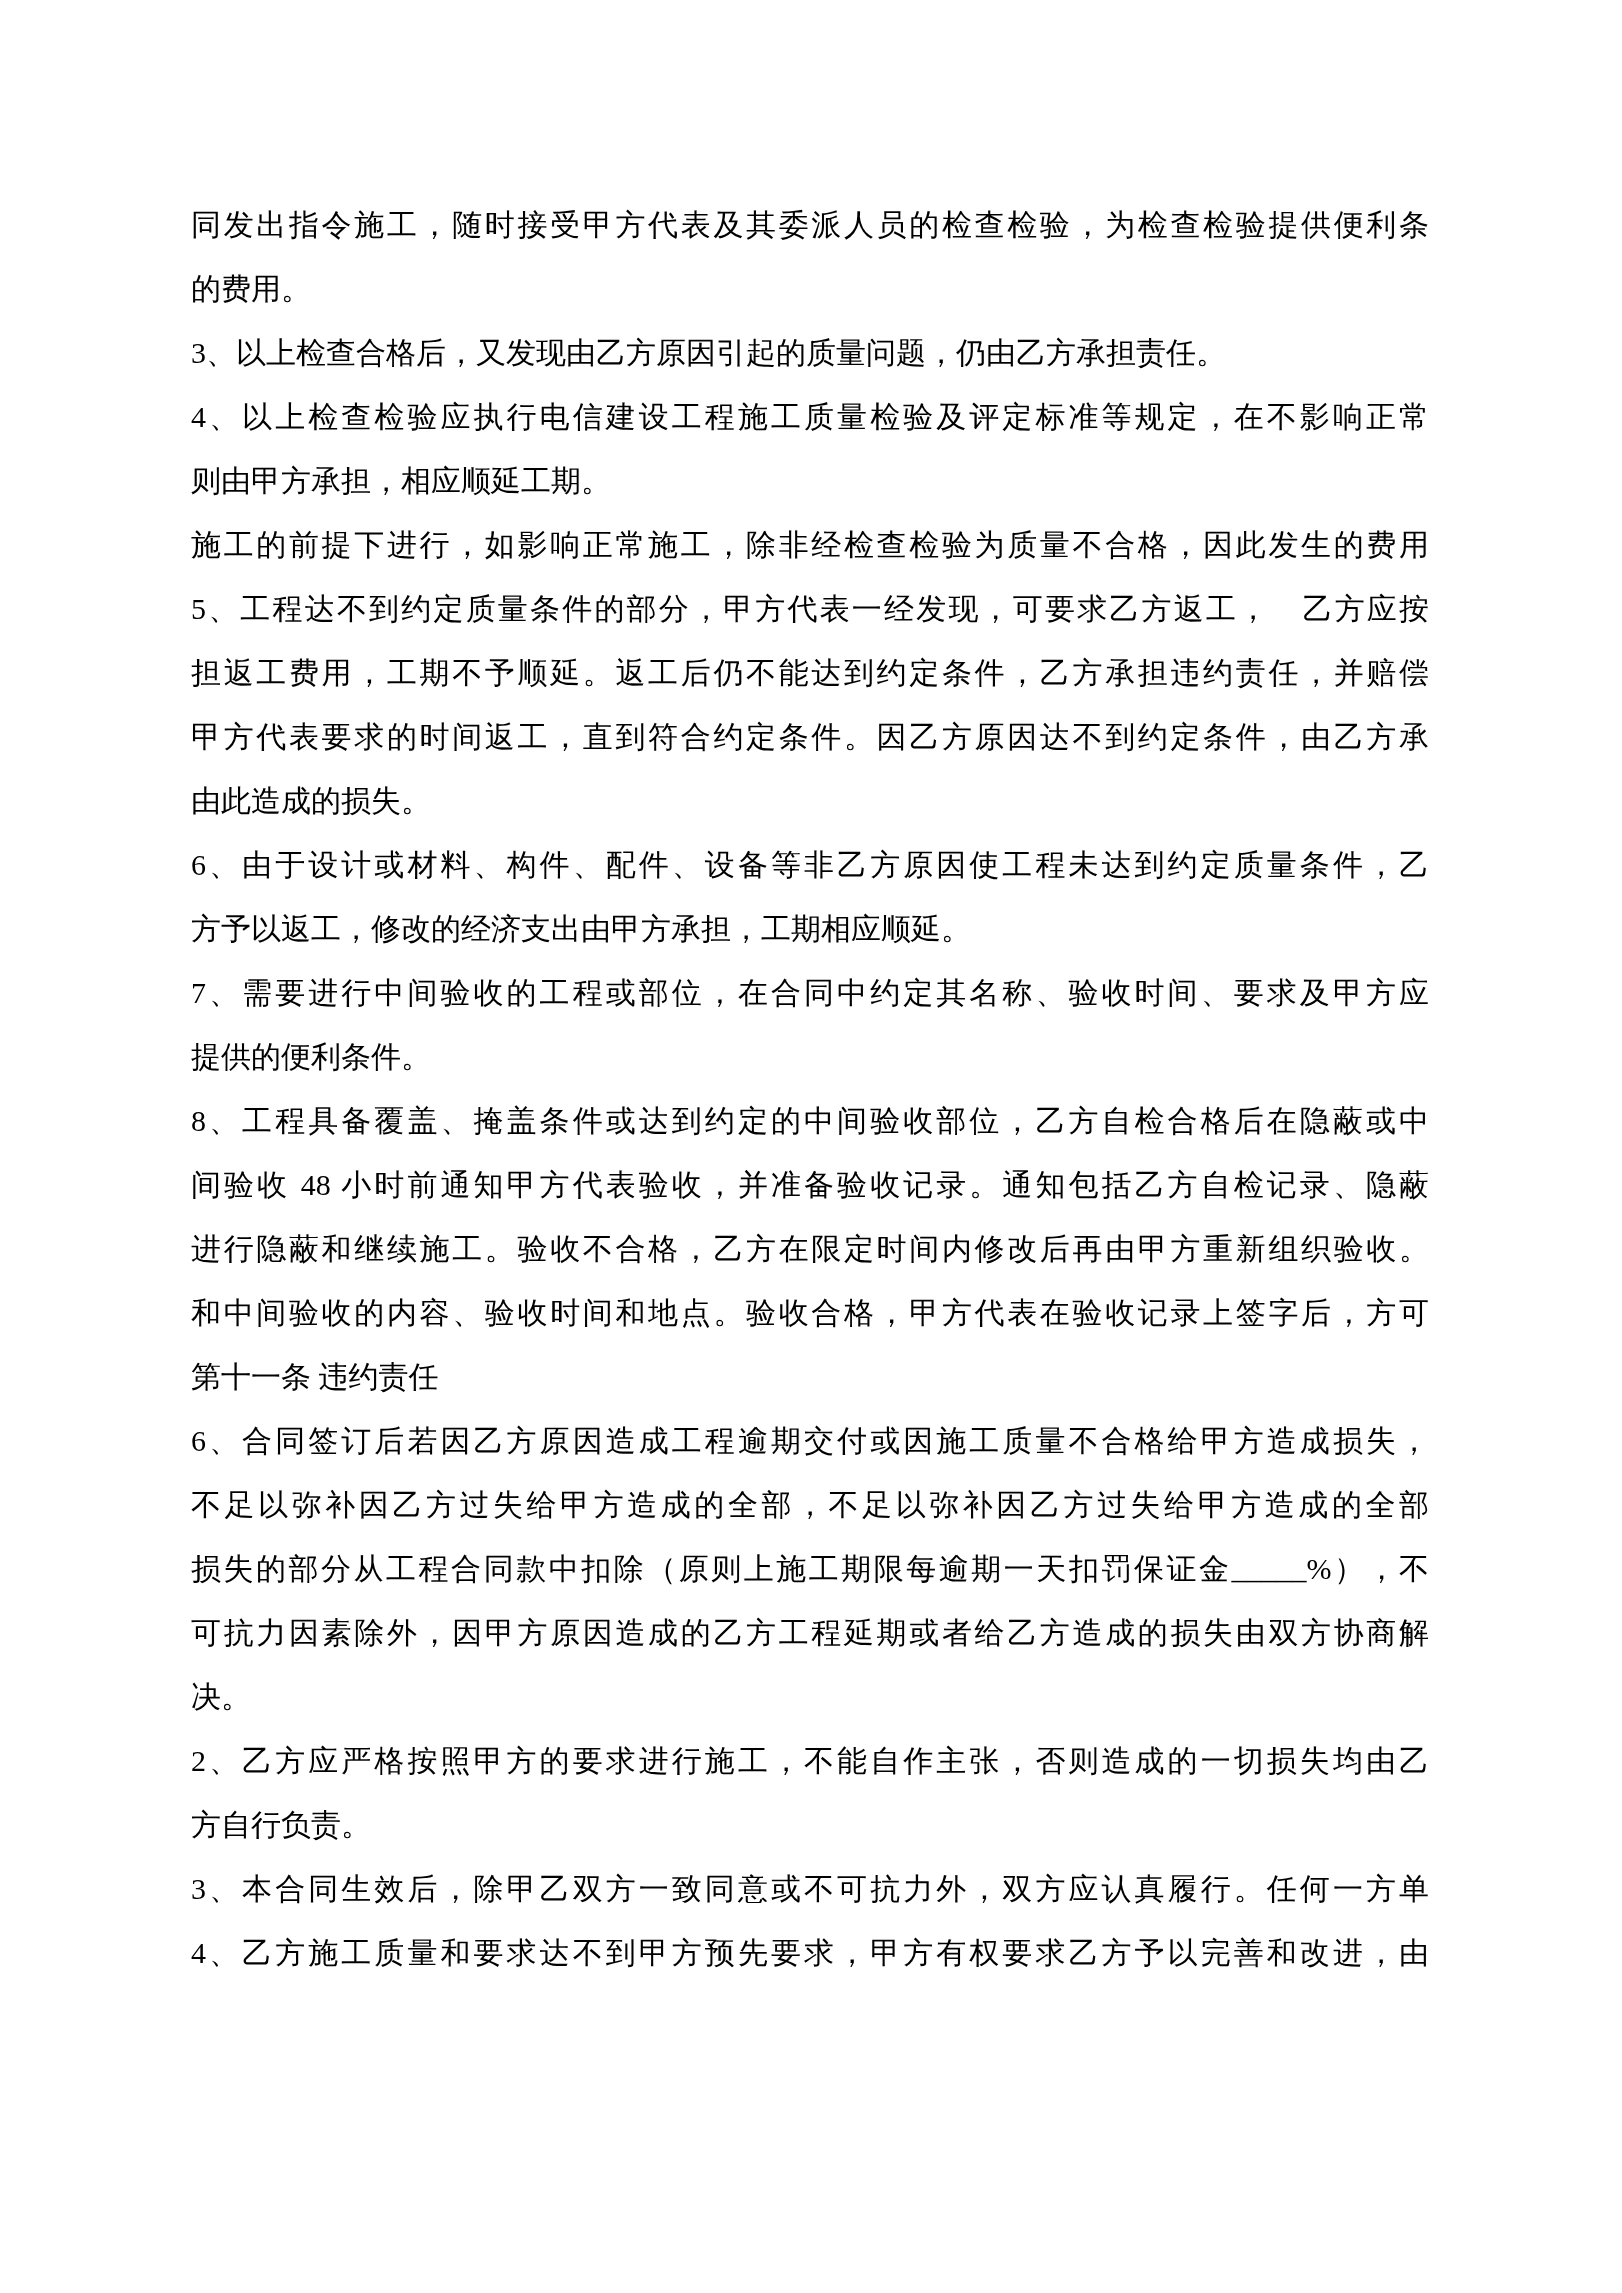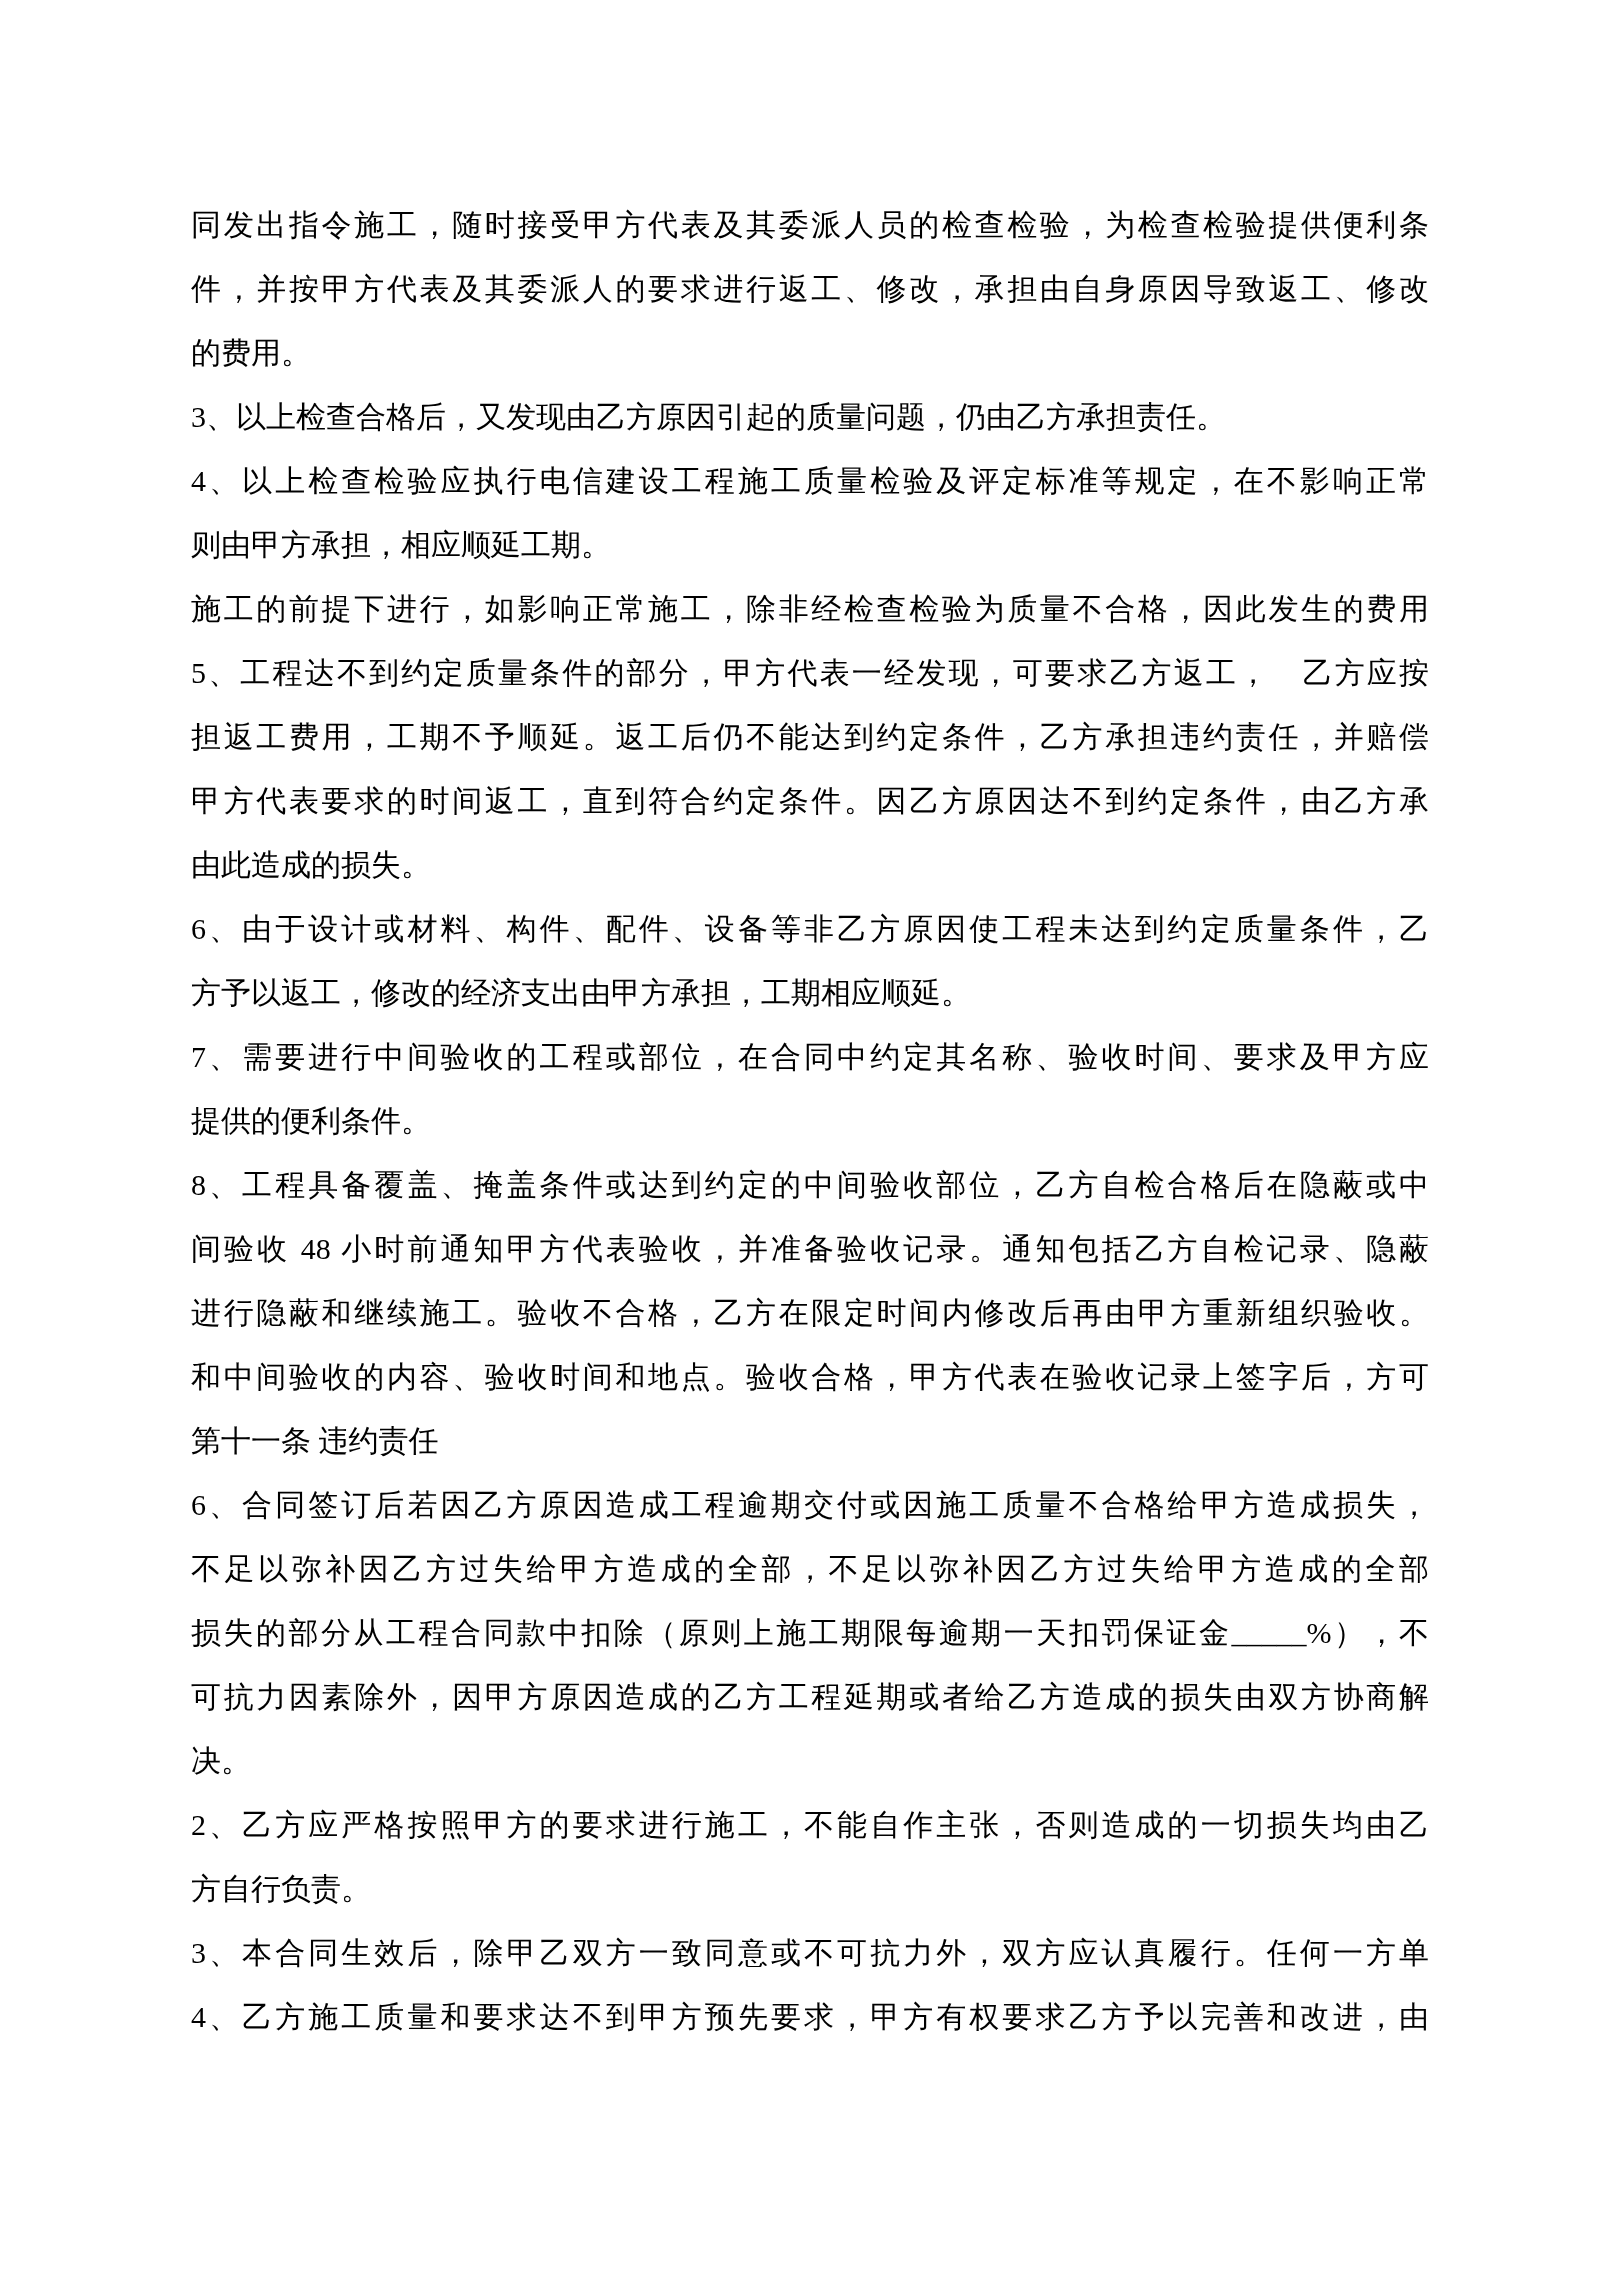--- a/index.html
+++ b/index.html
@@ -48,21 +48,20 @@
     line-height: 36px;
     color: #000000;
   }
 </style>
 </head>
 <body>
 
 <div class="page">
   <div class="content">
     <div class="line fill">同发出指令施工，随时接受甲方代表及其委派人员的检查检验，为检查检验提供便利条</div>
-    <div class="line fill">件，并按甲方代表及其委派人的要求进行返工、修改，承担由自身原因导致返工、修改</div>
     <div class="line">的费用。</div>
     <div class="line">3、以上检查合格后，又发现由乙方原因引起的质量问题，仍由乙方承担责任。</div>
     <div class="line fill">4、以上检查检验应执行电信建设工程施工质量检验及评定标准等规定，在不影响正常</div>
     <div class="line">则由甲方承担，相应顺延工期。</div>
     <div class="line fill">施工的前提下进行，如影响正常施工，除非经检查检验为质量不合格，因此发生的费用</div>
     <div class="line fill">5、工程达不到约定质量条件的部分，甲方代表一经发现，可要求乙方返工，　乙方应按</div>
     <div class="line fill">担返工费用，工期不予顺延。返工后仍不能达到约定条件，乙方承担违约责任，并赔偿</div>
     <div class="line fill">甲方代表要求的时间返工，直到符合约定条件。因乙方原因达不到约定条件，由乙方承</div>
     <div class="line">由此造成的损失。</div>
     <div class="line fill">6、由于设计或材料、构件、配件、设备等非乙方原因使工程未达到约定质量条件，乙</div>

